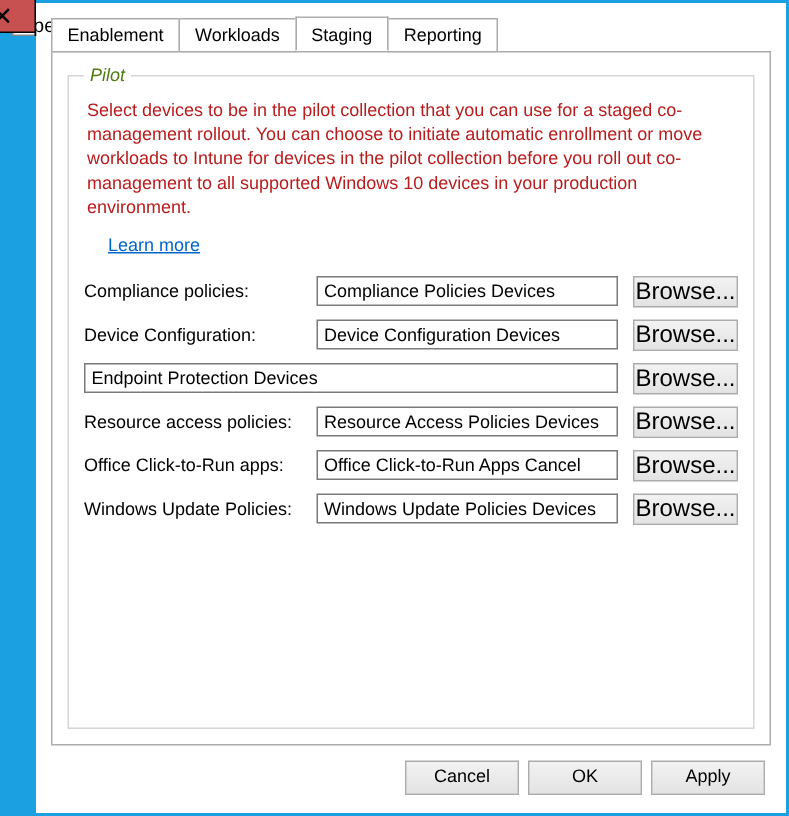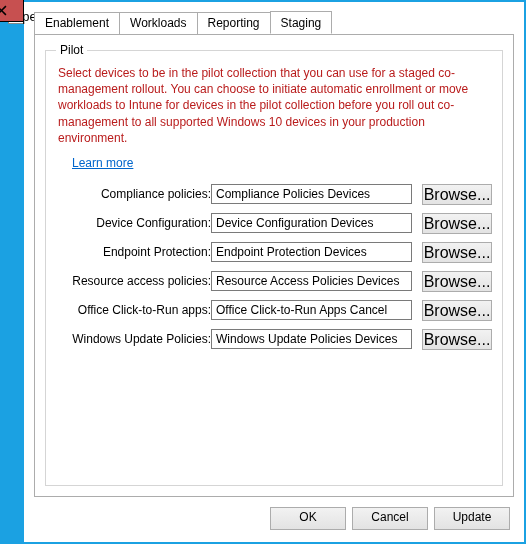--- a/index.html
+++ b/index.html
@@ -105,21 +105,22 @@
   }
   fieldset.pilot {
     border: 1px solid #d5d5d5;
     margin: 0;
     padding: 6px 10px 120px 10px;
     height: 100%;
   }
   fieldset.pilot legend {
     font-size: 12px;
     padding: 0 4px;
-    color: #000000;
+    color: #4d7c0f;
+    font-style: italic;
   }
   .desc {
     font-size: 12px;
     color: #b91c1c;
     line-height: 1.35;
     margin: 2px 2px 10px 2px;
   }
   .learn-link {
     color: #0066cc;
     text-decoration: underline;
@@ -130,21 +131,20 @@
   }
   .rows { display: flex; flex-direction: column; gap: 8px; }
   .row {
     display: flex;
     align-items: center;
   }
   .row-label {
     width: 155px;
     font-size: 12px;
     color: #000;
-    text-align: right;
   }
   .row-field {
     flex: 1;
     height: 20px;
     border: 1px solid #7a7a7a;
     background: #fff;
     font-size: 12px;
     padding: 1px 4px;
     display: flex;
     align-items: center;
@@ -193,22 +193,22 @@
         <line x1="9" y1="1" x2="1" y2="9" stroke="#000" stroke-width="1.4"></line>
       </svg>
     </div>
   </div>
 
   <div class="client">
 
     <div class="tabs">
       <div class="tab">Enablement</div>
       <div class="tab">Workloads</div>
+      <div class="tab active">Staging</div>
       <div class="tab">Reporting</div>
-      <div class="tab active">Staging</div>
     </div>
 
     <div class="tabpanel">
       <fieldset class="pilot">
         <legend>Pilot</legend>
 
         <div class="desc">Select devices to be in the pilot collection that you can use for a staged co-management rollout. You can choose to initiate automatic enrollment or move workloads to Intune for devices in the pilot collection before you roll out co-management to all supported Windows 10 devices in your production environment.</div>
 
         <a class="learn-link" href="#">Learn more</a>
 
@@ -220,21 +220,20 @@
             <div class="row-btn">Browse...</div>
           </div>
 
           <div class="row">
             <div class="row-label">Device Configuration:</div>
             <div class="row-field">Device Configuration Devices</div>
             <div class="row-btn">Browse...</div>
           </div>
 
           <div class="row">
-            <div class="row-label">Endpoint Protection:</div>
             <div class="row-field">Endpoint Protection Devices</div>
             <div class="row-btn">Browse...</div>
           </div>
 
           <div class="row">
             <div class="row-label">Resource access policies:</div>
             <div class="row-field">Resource Access Policies Devices</div>
             <div class="row-btn">Browse...</div>
           </div>
 
@@ -248,19 +247,19 @@
             <div class="row-label">Windows Update Policies:</div>
             <div class="row-field">Windows Update Policies Devices</div>
             <div class="row-btn">Browse...</div>
           </div>
 
         </div>
       </fieldset>
     </div>
 
     <div class="footer">
+      <div class="btn">Cancel</div>
       <div class="btn">OK</div>
-      <div class="btn">Cancel</div>
-      <div class="btn">Update</div>
+      <div class="btn">Apply</div>
     </div>
 
   </div>
 </div>
 
 </body></html>

